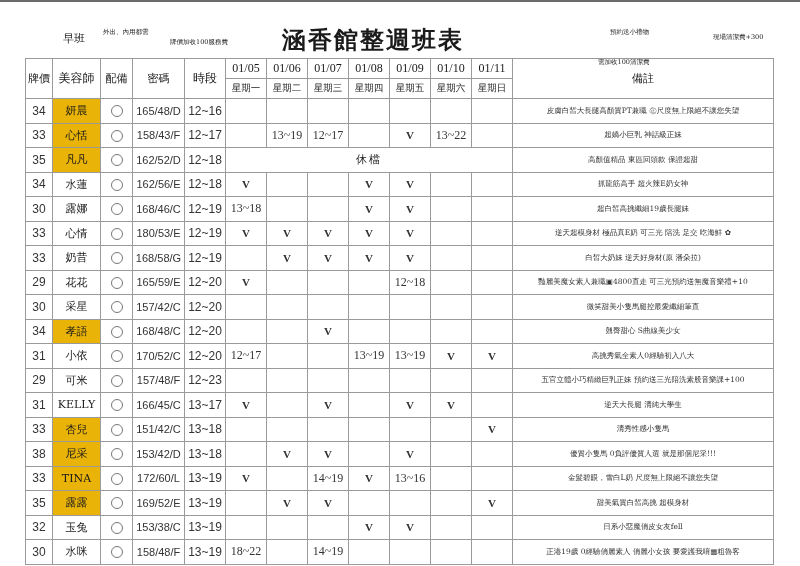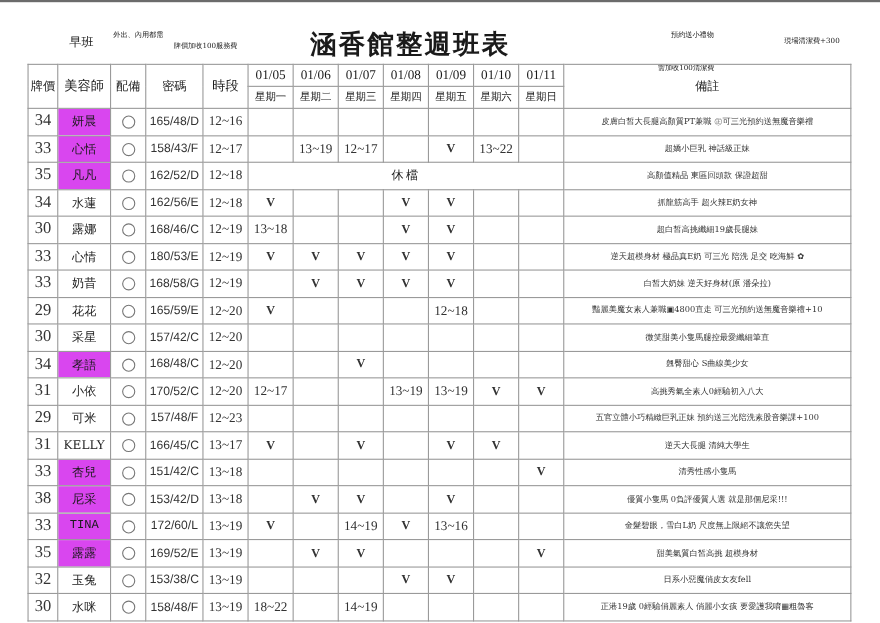--- a/index.html
+++ b/index.html
@@ -2,39 +2,39 @@
 <html><head>
 <meta charset="utf-8">
 <style>
   html, body { margin:0; padding:0; background:#ffffff; }
   body { width:800px; height:566px; position:relative; overflow:hidden;
          font-family: "DejaVu Serif", "Liberation Serif", serif; color:#1a1a1a; }
   .topline { position:absolute; left:0; top:0; width:800px; height:2px; background:#6b6b6b; }
   .hdr { position:absolute; white-space:nowrap; }
   .shift { left:63px; top:31px; font-size:11px; }
   .note1a { left:103px; top:28px; font-size:6.5px; }
-  .note1b { left:112px; top:38px; font-size:6.5px;padding-left:46px; }
+  .note1b { left:124px; top:38px; font-size:6.5px;padding-left:46px; }
   .title { left:282px; top:24px; font-size:24px; letter-spacing:2px; font-weight:bold; }
   .note2a { left:580px; top:28px; font-size:6.5px;margin-left:30px; }
   .note2b { left:598px; top:38px; font-size:6.5px;margin-top:20px; }
   .note3 { left:713px; top:33px; font-size:6.5px; }
 
   table.sched { position:absolute; left:25px; top:58px; border-collapse:collapse; table-layout:fixed;padding-left:36px; }
   table.sched td, table.sched th { border:1px solid #9a9a9a; padding:0; text-align:center;
         vertical-align:middle; font-weight:normal; overflow:hidden; white-space:nowrap; }
   th.h2 { height:39px; font-size:11px; }
   th.date { height:19px; font-size:12px; font-family:"Liberation Serif", serif; }
   th.dow { height:19px; font-size:9.5px; }
   td { height:23.5px; font-size:11px; }
-  td.price { font-family:Liberation Serif, serif; font-size:15px; color:#333; }
+  td.price { font-family:Liberation Sans, sans-serif; font-size:12px; color:#333; }
   td.name { font-size:11px; }
-  td.name.hl { background:#d946ef;font-family:Liberation Mono, monospace; }
+  td.name.hl { background:#eab308; }
   td.equip .circle { display:inline-block; width:10px; height:10px; border:1px solid #777; border-radius:50%; vertical-align:middle; }
   td.code { font-family:Liberation Sans, sans-serif; font-size:11px; color:#333;margin-left:31px; }
-  td.time { font-family:Liberation Serif, serif; font-size:12px; color:#333; }
+  td.time { font-family:Liberation Sans, sans-serif; font-size:12px; color:#333; }
   td.day { font-family:"Liberation Serif", serif; font-size:12px; color:#333; }
   td.day.v { font-weight:bold; font-size:11px; }
   td.rest { font-size:11px; font-weight:bold; letter-spacing:2px; }
   td.remark { text-align:left; padding-left:4px; font-size:7.5px; color:#333; }
   td.noborder-b { border-bottom-color:transparent; }
 </style>
 </head>
 <body>
 
 <div class="topline"></div>
@@ -96,21 +96,21 @@
         <td class="equip"><span class="circle"></span></td>
         <td class="code">165/48/D</td>
         <td class="time">12~16</td>
         <td class="day"></td>
         <td class="day"></td>
         <td class="day"></td>
         <td class="day"></td>
         <td class="day"></td>
         <td class="day"></td>
         <td class="day"></td>
-        <td class="remark">皮膚白皙大長腿高顏質PT兼職 ㊣可三光預約送無魔音樂禮</td>
+        <td class="remark">皮膚白皙大長腿高顏質PT兼職 ㊣尺度無上限絕不讓您失望</td>
       </tr>
       <tr>
         <td class="price">33</td>
         <td class="name hl">心恬</td>
         <td class="equip"><span class="circle"></span></td>
         <td class="code">158/43/F</td>
         <td class="time">12~17</td>
         <td class="day"></td>
         <td class="day">13~19</td>
         <td class="day">12~17</td>

